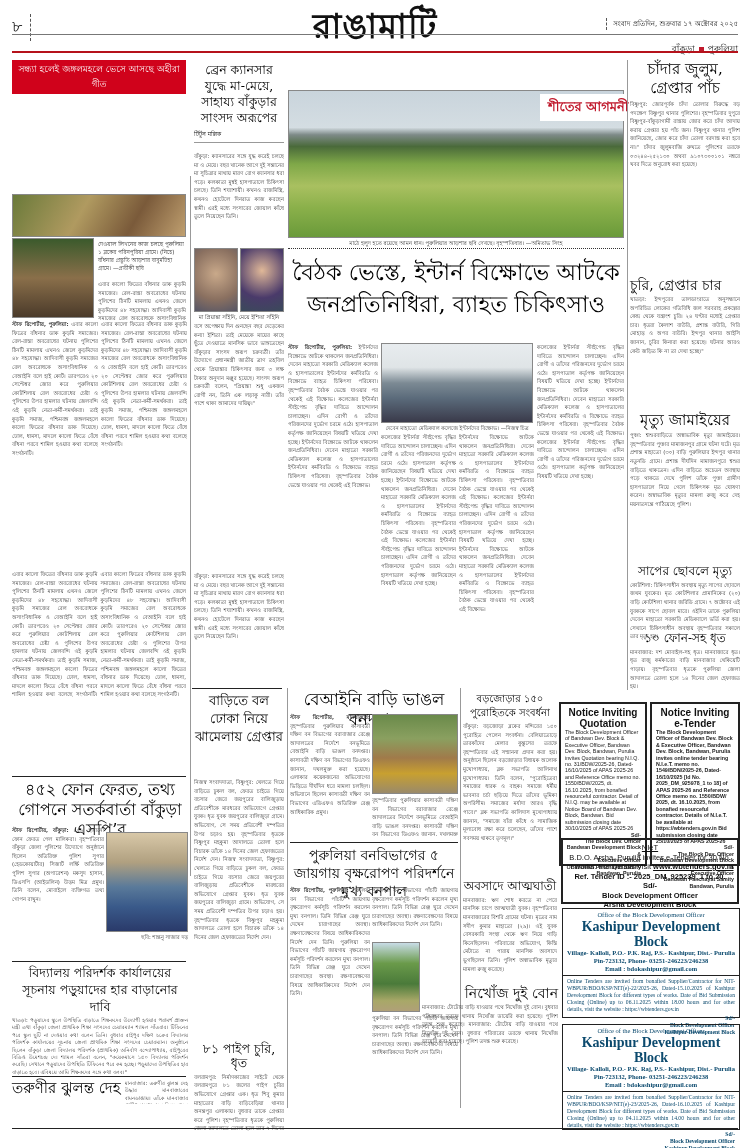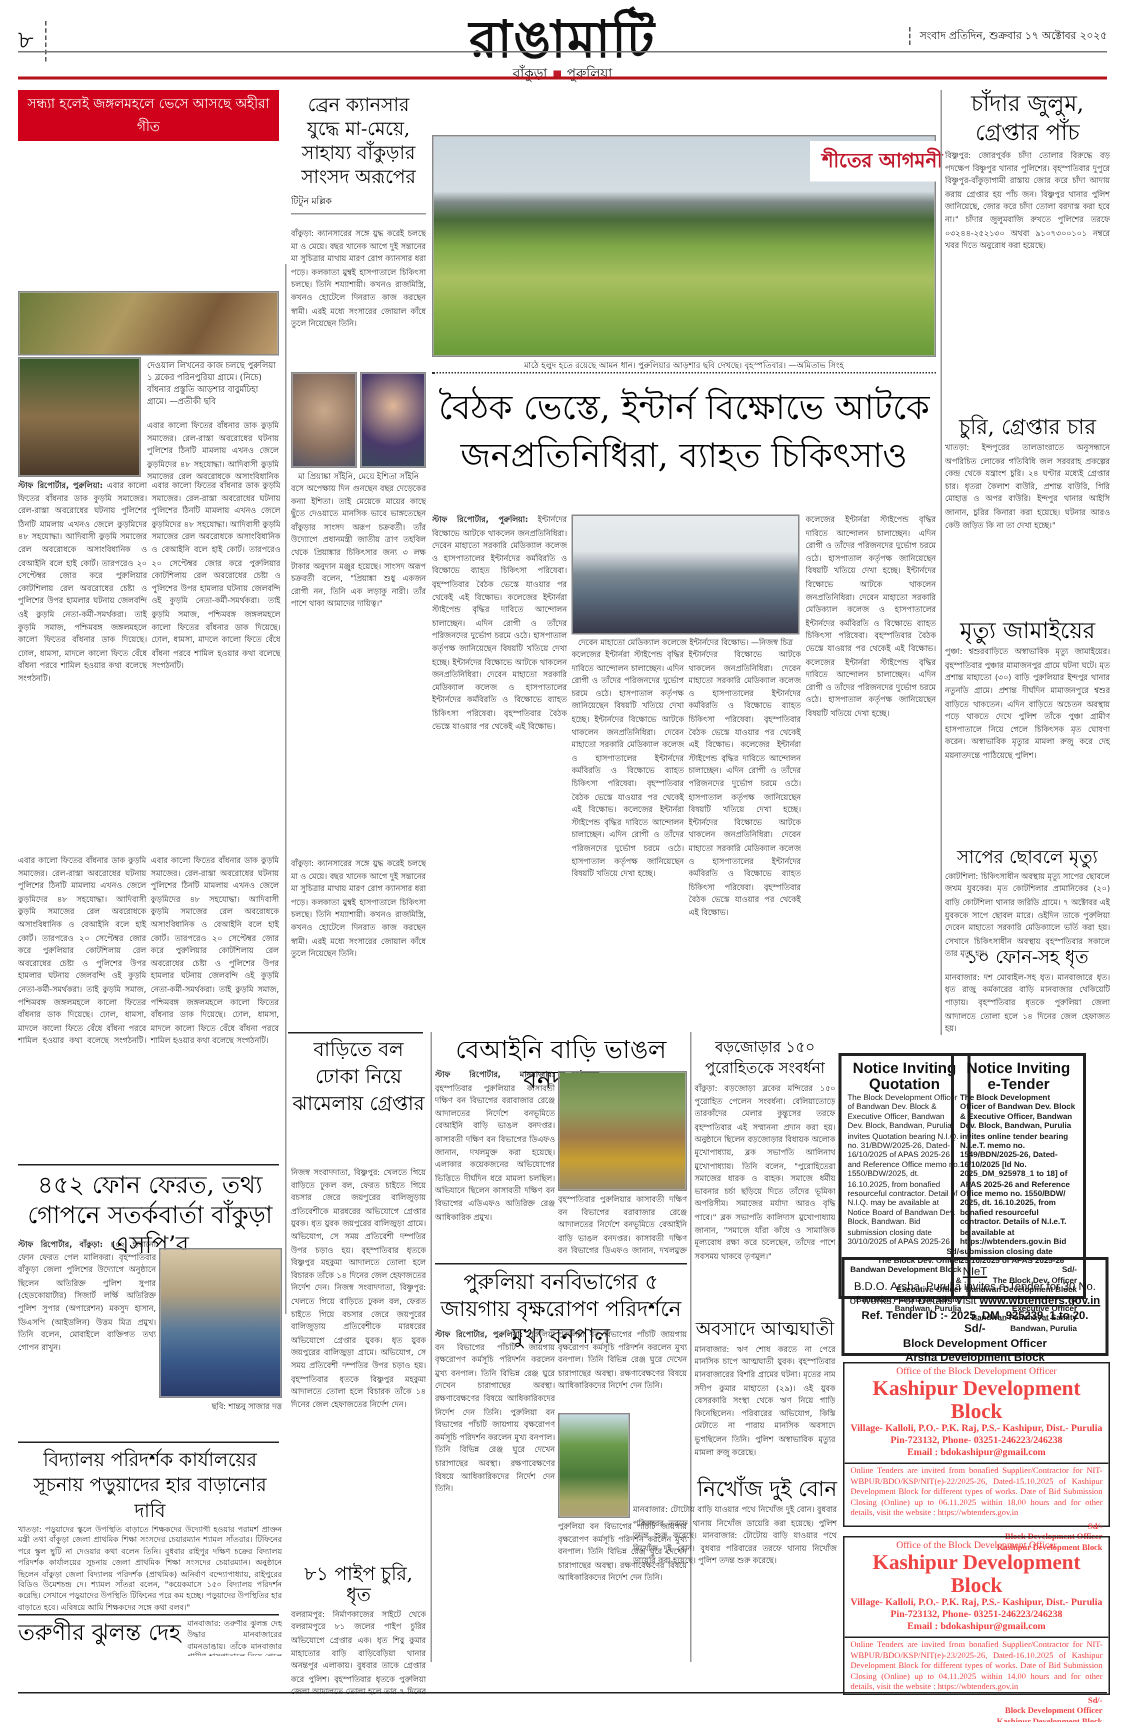--- a/index.html
+++ b/index.html
@@ -6,37 +6,37 @@
 html,body{width:750px;height:1148px;background:#fff;overflow:hidden}
 body{font-family:"DejaVu Sans",sans-serif;color:#111;position:relative}
 .abs{position:absolute}
 .masthead{position:absolute;left:12px;top:4px;width:726px;height:60px}
 .pageno{position:absolute;left:0;top:10px;font-size:16px;font-family:"DejaVu Serif",serif;border-right:1px dashed #555;padding-right:8px}
 .title{position:absolute;left:0;right:0;top:-4px;text-align:center;font-size:34px;font-weight:bold;font-family:"DejaVu Serif",serif;letter-spacing:1px}
 .title span{background:#fff;padding:0 14px}
 .mast-line{position:absolute;left:0;right:0;top:18px;border-top:1px solid #777;z-index:-1}
 .mast-line2{position:absolute;left:0;right:0;top:30px;border-top:1px solid #777}
 .dateline{position:absolute;right:0;top:14px;font-size:7px;border-left:1px dashed #555;padding-left:6px}
-.subtitle{position:absolute;left:0;right:0;top:38px;text-align:center;font-size:9px}
+.subtitle{position:absolute;left:0;right:0;top:38px;text-align:right;font-size:9px}
 .subtitle .dot{display:inline-block;width:5px;height:5px;background:#c0192c;margin:0 4px;vertical-align:middle}
 .redrule{position:absolute;left:12px;width:726px;top:51px;border-top:2px solid #b5121b}
 .kicker{background:#d0021b;color:#fff;font-size:9px;padding:2px 4px;text-align:center}
 .hl{font-family:"DejaVu Serif",serif;text-align:center;line-height:1.15;color:#000}
 .body{font-size:5.3px;line-height:8.6px;color:#333;text-align:justify;overflow:hidden}
 .body::before{content:"";}
 .vrule{position:absolute;border-left:1px solid #999}
 .hrule{position:absolute;border-top:1px solid #222}
 .photo{position:absolute;border:1px solid #888}
 .caption{font-size:5.5px;color:#333;text-align:center}
 .blue-kicker{background:#1f4fa0;color:#fff;font-size:14px;text-align:center;padding:2px 4px;font-family:"DejaVu Sans",sans-serif}
 .tag{position:absolute;background:#fff;color:#c0192c;font-weight:bold;font-size:13px;padding:3px 8px;font-family:"DejaVu Serif",serif}
 .notice{position:absolute;border:2px solid #222;padding:3px 4px;font-family:"Liberation Sans",sans-serif;font-size:6.2px;line-height:7.2px;color:#222}
 .notice h4{font-size:10px;text-align:center;line-height:11px;font-weight:bold;color:#111}
 .notice .sign{text-align:right;font-weight:bold}
-.kash{position:absolute;border:1.5px solid #222;font-family:"Liberation Serif",serif;color:#ef4444}
+.kash{position:absolute;border:1.5px solid #222;font-family:"Liberation Serif",serif;color:#0c4a6e}
 .kash .top{text-align:center;font-size:6.5px;line-height:8px;border-bottom:1px solid #222;padding:2px}
 .kash .top .big{font-size:14px;font-weight:bold;line-height:15px}
 .kash .txt{font-size:6.5px;line-height:8px;padding:2px 4px;text-align:justify}
 .kash .sign{text-align:right;font-weight:bold;font-size:6.5px;line-height:8px;padding:0 4px 2px}
 .nit{position:absolute;border:2px solid #222;text-align:center;font-family:"Liberation Sans",sans-serif;font-size:9.5px;line-height:12px;color:#111;padding:3px}
 .nit u{font-weight:bold}
 </style>
 </head>
 <body>
 
@@ -91,21 +91,21 @@
 <div class="abs body" style="left:459px;top:433px;width:75px;height:245px"><span>ইন্টার্নদের বিক্ষোভে আটকে থাকলেন জনপ্রতিনিধিরা। দেবেন মাহাতো সরকারি মেডিক্যাল কলেজ ও হাসপাতালের ইন্টার্নদের কর্মবিরতি ও বিক্ষোভে ব্যাহত চিকিৎসা পরিষেবা। বৃহস্পতিবার বৈঠক ভেস্তে যাওয়ার পর থেকেই এই বিক্ষোভ।</span> <span>কলেজের ইন্টার্নরা স্টাইপেন্ড বৃদ্ধির দাবিতে আন্দোলন চালাচ্ছেন। এদিন রোগী ও তাঁদের পরিজনদের দুর্ভোগ চরমে ওঠে। হাসপাতাল কর্তৃপক্ষ জানিয়েছেন বিষয়টি খতিয়ে দেখা হচ্ছে।</span> <span>ইন্টার্নদের বিক্ষোভে আটকে থাকলেন জনপ্রতিনিধিরা। দেবেন মাহাতো সরকারি মেডিক্যাল কলেজ ও হাসপাতালের ইন্টার্নদের কর্মবিরতি ও বিক্ষোভে ব্যাহত চিকিৎসা পরিষেবা। বৃহস্পতিবার বৈঠক ভেস্তে যাওয়ার পর থেকেই এই বিক্ষোভ।</span></div>
 <div class="abs body" style="left:537px;top:343px;width:87px;height:335px"><span>কলেজের ইন্টার্নরা স্টাইপেন্ড বৃদ্ধির দাবিতে আন্দোলন চালাচ্ছেন। এদিন রোগী ও তাঁদের পরিজনদের দুর্ভোগ চরমে ওঠে। হাসপাতাল কর্তৃপক্ষ জানিয়েছেন বিষয়টি খতিয়ে দেখা হচ্ছে।</span> <span>ইন্টার্নদের বিক্ষোভে আটকে থাকলেন জনপ্রতিনিধিরা। দেবেন মাহাতো সরকারি মেডিক্যাল কলেজ ও হাসপাতালের ইন্টার্নদের কর্মবিরতি ও বিক্ষোভে ব্যাহত চিকিৎসা পরিষেবা। বৃহস্পতিবার বৈঠক ভেস্তে যাওয়ার পর থেকেই এই বিক্ষোভ।</span> <span>কলেজের ইন্টার্নরা স্টাইপেন্ড বৃদ্ধির দাবিতে আন্দোলন চালাচ্ছেন। এদিন রোগী ও তাঁদের পরিজনদের দুর্ভোগ চরমে ওঠে। হাসপাতাল কর্তৃপক্ষ জানিয়েছেন বিষয়টি খতিয়ে দেখা হচ্ছে।</span></div>
 
 <div class="vrule" style="left:627px;top:60px;height:630px"></div>
 
 <div class="abs" style="left:630px;top:60px;width:110px">
   <div class="hl" style="font-size:15px;line-height:19px">চাঁদার জুলুম, গ্রেপ্তার পাঁচ</div>
   <div class="body" style="height:112px;margin-top:2px">বিষ্ণুপুর: জোরপূর্বক চাঁদা তোলার বিরুদ্ধে বড় পদক্ষেপ বিষ্ণুপুর থানার পুলিশের। বৃহস্পতিবার দুপুরে বিষ্ণুপুর-বাঁকুড়াগামী রাস্তায় জোর করে চাঁদা আদায় করায় গ্রেপ্তার হয় পাঁচ জন। বিষ্ণুপুর থানার পুলিশ জানিয়েছে, জোর করে চাঁদা তোলা বরদাস্ত করা হবে না।" চাঁদার জুলুমবাজি রুখতে পুলিশের তরফে ০৩২৪৪-২৫২১৩০ অথবা ৯১০৭৩০০১০১ নম্বরে খবর দিতে অনুরোধ করা হয়েছে।</div>
 </div>
 <div class="abs" style="left:630px;top:277px;width:110px">
-  <div class="hl" style="font-size:14px;text-align:center">চুরি, গ্রেপ্তার চার</div>
+  <div class="hl" style="font-size:14px;text-align:left">চুরি, গ্রেপ্তার চার</div>
   <div class="body" style="height:92px;margin-top:2px">খাতড়া: ইন্দপুরের তালডাংরাতে অনুসন্ধানে অপরিচিত লোকের গতিবিধি জল সরবরাহ প্রকল্পের কেন্দ্র থেকে যন্ত্রাংশ চুরি। ২৪ ঘণ্টার মধ্যেই গ্রেপ্তার চার। ধৃতরা কৈলাশ বাউরি, প্রশান্ত বাউরি, গিরি মোহাত্ত ও অপর বাউরি। ইন্দপুর থানার আইসি জানান, চুরির কিনারা করা হয়েছে। ঘটনার আরও কেউ জড়িত কি না তা দেখা হচ্ছে।"</div>
 </div>
 <div class="abs" style="left:630px;top:412px;width:110px">
   <div class="hl" style="font-size:15px">মৃত্যু জামাইয়ের</div>
   <div class="body" style="height:130px;margin-top:2px">পুঞ্চা: শ্বশুরবাড়িতে অস্বাভাবিক মৃত্যু জামাইয়ের। বৃহস্পতিবার পুঞ্চার মামাজনপুর গ্রামে ঘটনা ঘটে। মৃত প্রশান্ত মাহাতো (৩০) বাড়ি পুরুলিয়ার ইন্দপুর থানার নতুনডি গ্রামে। প্রশান্ত দীর্ঘদিন মামাজনপুরে শ্বশুর বাড়িতে থাকতেন। এদিন বাড়িতে অচেতন অবস্থায় পড়ে থাকতে দেখে পুলিশ তাঁকে পুঞ্চা গ্রামীণ হাসপাতালে নিয়ে গেলে চিকিৎসক মৃত ঘোষণা করেন। অস্বাভাবিক মৃত্যুর মামলা রুজু করে দেহ ময়নাতদন্তে পাঠিয়েছে পুলিশ।</div>
 </div>
 <div class="abs" style="left:630px;top:565px;width:110px">
   <div class="hl" style="font-size:12px">সাপের ছোবলে মৃত্যু</div>
   <div class="body" style="height:60px;margin-top:2px">কোটশিলা: চিকিৎসাধীন অবস্থায় মৃত্যু সাপের ছোবলে জখম যুবকের। মৃত কোটশিলার প্রামানিকের (২০) বাড়ি কোটশিলা থানার জরিডি গ্রামে। ৭ অক্টোবর এই যুবককে সাপে ছোবল মারে। ওইদিন তাকে পুরুলিয়া দেবেন মাহাতো সরকারি মেডিক্যালে ভর্তি করা হয়। সেখানে চিকিৎসাধীন অবস্থায় বৃহস্পতিবার সকালে তার মৃত্যু হয়।</div>
 </div>
@@ -170,21 +170,21 @@
   <div class="sign" style="font-size:5.3px;line-height:6.4px">
     <div>Sd/-</div>
     <div>The Block Dev. Officer</div>
     <div>Bandwan Development Block</div>
     <div>&amp;</div>
     <div>Executive Officer</div>
     <div>Bandwan Panchayat Samity</div>
     <div>Bandwan, Purulia</div>
   </div>
 </div>
-<div class="notice" style="left:634px;top:702px;width:90px;height:164px">
+<div class="notice" style="left:650px;top:702px;width:90px;height:164px">
   <h4>Notice Inviting e-Tender</h4>
   <div style="font-size:5.3px;line-height:6.4px;font-weight:bold">The Block Development Officer of Bandwan Dev. Block &amp; Executive Officer, Bandwan Dev. Block, Bandwan, Purulia invites online tender bearing N.I.e.T. memo no. 1549/BDN/2025-26, Dated-16/10/2025 [Id No. 2025_DM_925978_1 to 18] of APAS 2025-26 and Reference Office memo no. 1550/BDW/ 2025, dt. 16.10.2025, from bonafied resourceful contractor. Details of N.I.e.T. be available at https://wbtenders.gov.in Bid submission closing date 25/10/2025 of APAS 2025-26</div>
   <div class="sign" style="font-size:5.3px;line-height:6.4px">
     <div>Sd/-</div>
     <div>The Block Dev. Officer</div>
     <div>Bandwan Development Block</div>
     <div>&amp;</div>
     <div>Executive Officer</div>
     <div>Bandwan Panchayat Samity</div>
     <div>Bandwan, Purulia</div>

